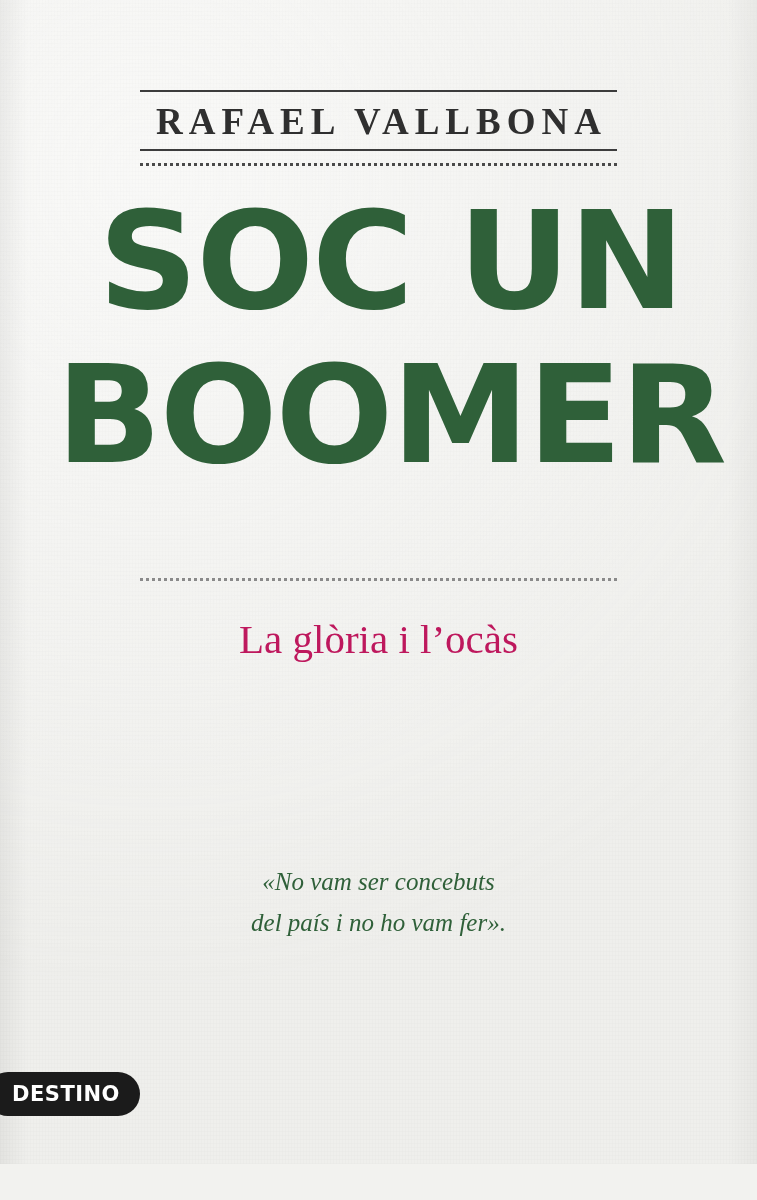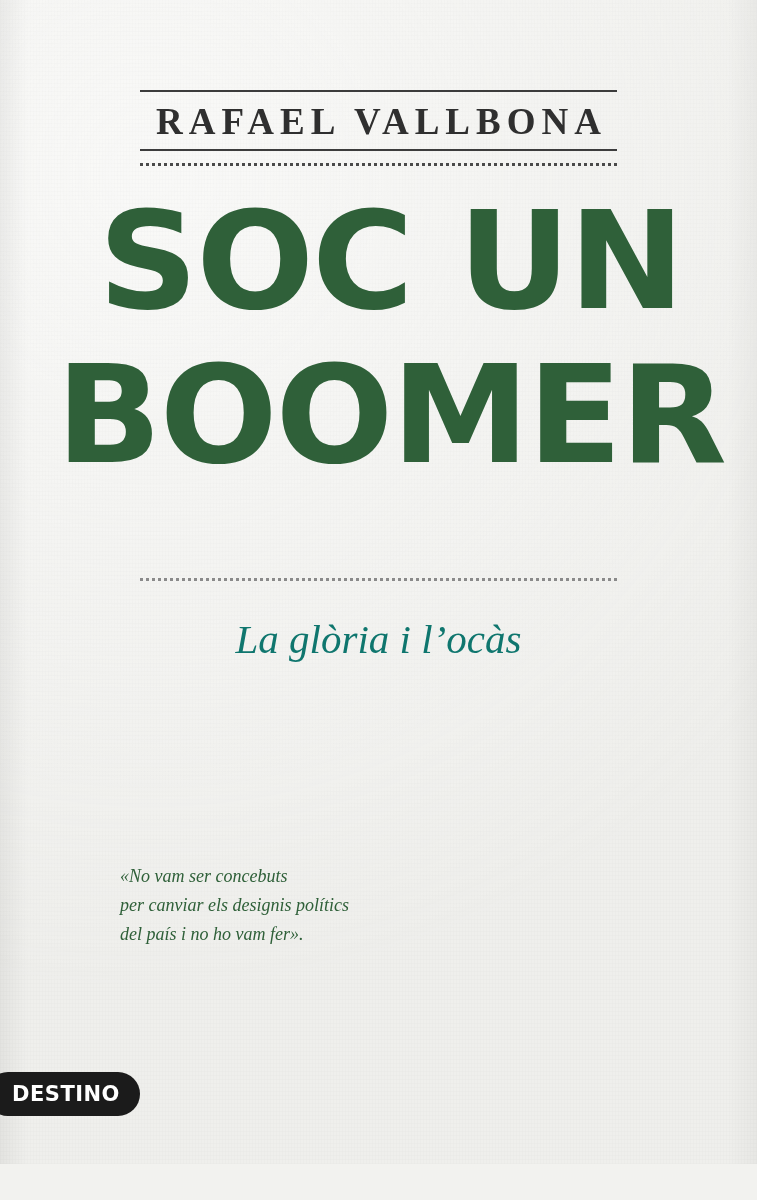--- a/index.html
+++ b/index.html
@@ -111,36 +111,35 @@
   }
 
   
   .subtitle {
     position: absolute;
     left: 80px;
     right: 80px;
     top: 612px;
     text-align: center;
     font-family: "Liberation Serif", serif;
-    font-style: italic;
     font-size: 41px;
     line-height: 1.35;
-    color: #0f766e;
+    color: #be185d;
   }
 
   
   .quote {
     position: absolute;
     left: 120px;
     right: 120px;
     top: 862px;
-    text-align: left;
+    text-align: center;
     font-family: "Liberation Serif", serif;
     font-style: italic;
-    font-size: 18px;
+    font-size: 25px;
     line-height: 1.62;
     color: #2f6039;
   }
 
   
   .publisher {
     position: absolute;
     left: -14px;
     bottom: 48px;
     background: #1b1b1b;
@@ -178,21 +177,20 @@
     </div>
 
     <div class="dotted-sep"></div>
 
     <div class="subtitle">
       <div>La glòria i l’ocàs</div>
     </div>
 
     <div class="quote">
       <div>«No vam ser concebuts</div>
-      <div>per canviar els designis polítics</div>
       <div>del país i no ho vam fer».</div>
     </div>
 
     <div class="publisher">
       <span>DESTINO</span>
     </div>
 
   </div>
 </div>
 

